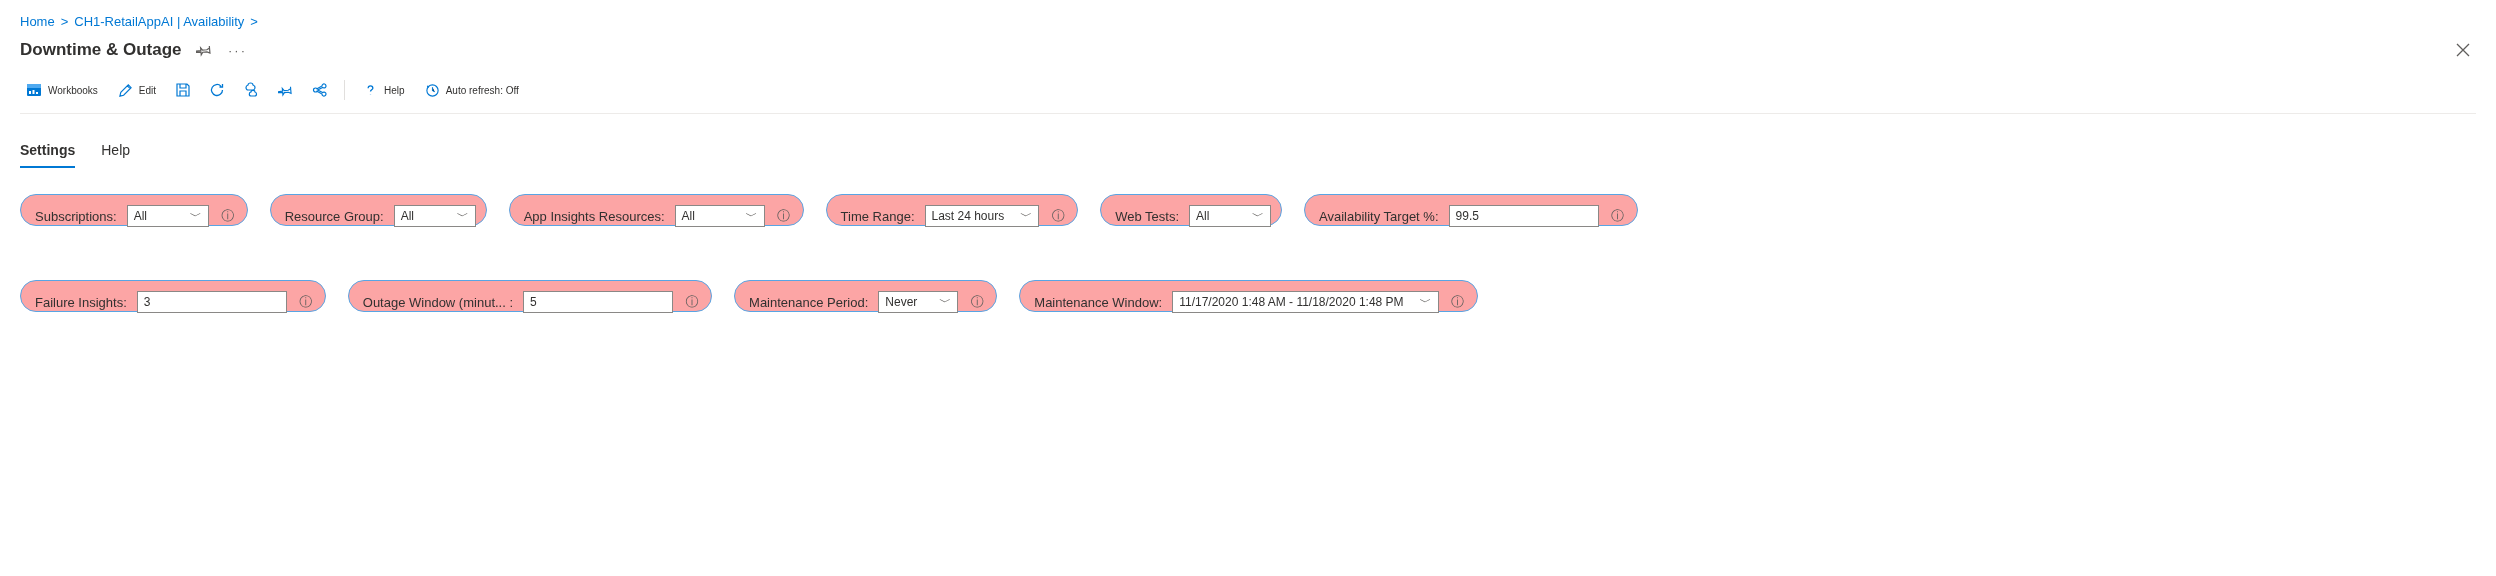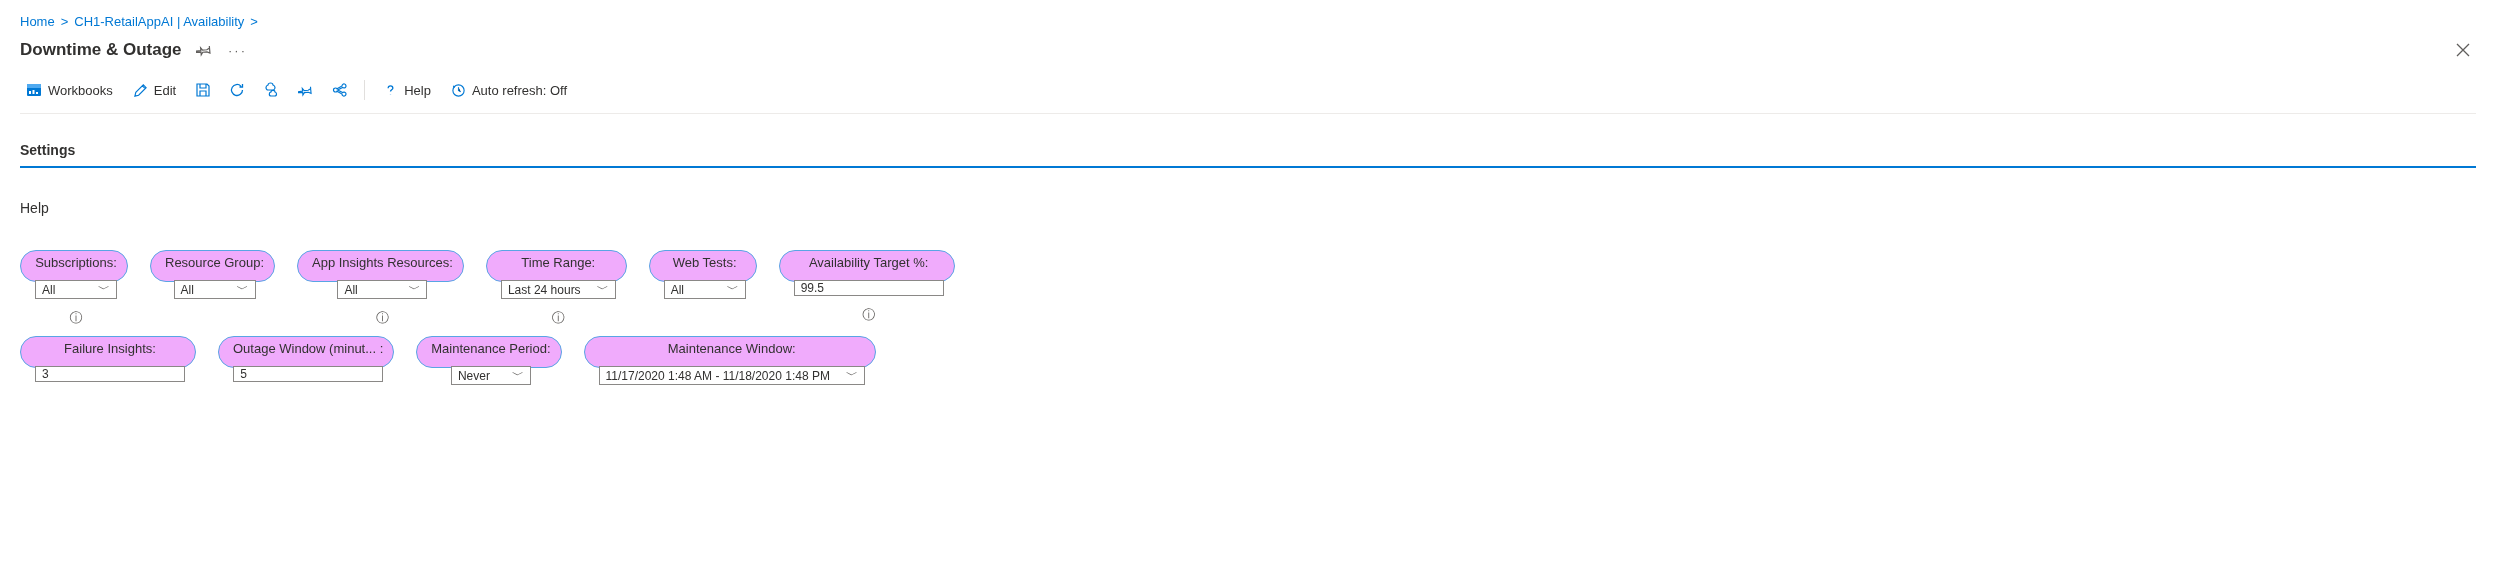--- a/index.html
+++ b/index.html
@@ -61,39 +61,38 @@
     padding-bottom: 10px;
     border-bottom: 1px solid #edebe9;
   }
   .tb-item {
     display: inline-flex;
     align-items: center;
     gap: 6px;
     padding: 4px 6px;
     cursor: pointer;
     color: #323130;
-    font-size: 13px;
+    font-size: 10px;
   }
   .tb-item .ic { color: #0078d4; display:inline-flex; }
   .tb-iconbtn {
     display: inline-flex;
     align-items: center;
     justify-content: center;
     width: 26px; height: 26px;
     cursor: pointer;
     color: #0078d4;
   }
   .tb-divider { width:1px; height:20px; background:#e1dfdd; margin:0 4px; }
   .tabs {
     display: flex;
     gap: 26px;
     margin-top: 22px;
     border-bottom: 0;
     font-size: 14px;
-    flex-direction: column;
   }
   .tab {
     padding: 6px 0 8px 0;
     cursor: pointer;
     color: #323130;
   }
   .tab.active {
     font-weight: 600;
     border-bottom: 2px solid #0078d4;
     color: #323130;
@@ -101,26 +100,25 @@
   .pill-row {
     display: flex;
     flex-wrap: wrap;
     gap: 22px;
     margin-top: 26px;
   }
   .pill {
     display: inline-flex;
     align-items: center;
     gap: 10px;
-    background: #f0abfc;
+    background: #fca5a5;
     border: 1px solid #59a5e4;
     border-radius: 999px;
-    padding: 4px 10px 4px 14px;
+    padding: 16px 10px 4px 14px;
     height: 32px;
-    flex-direction: column;
   }
   .pill-label {
     font-size: 13px;
     color: #323130;
     white-space: nowrap;
   }
   .pill-select, .pill-input {
     background: #ffffff;
     border: 1px solid #8a8886;
     height: 22px;

